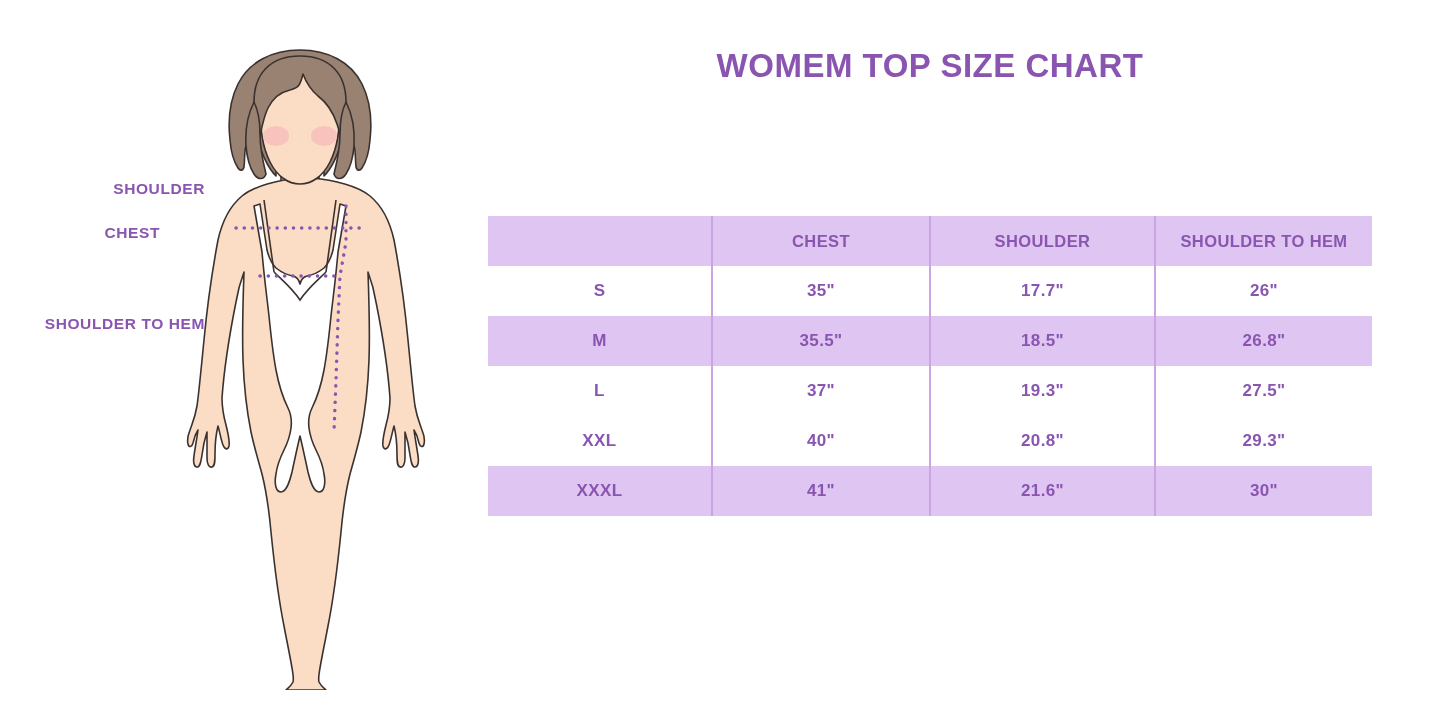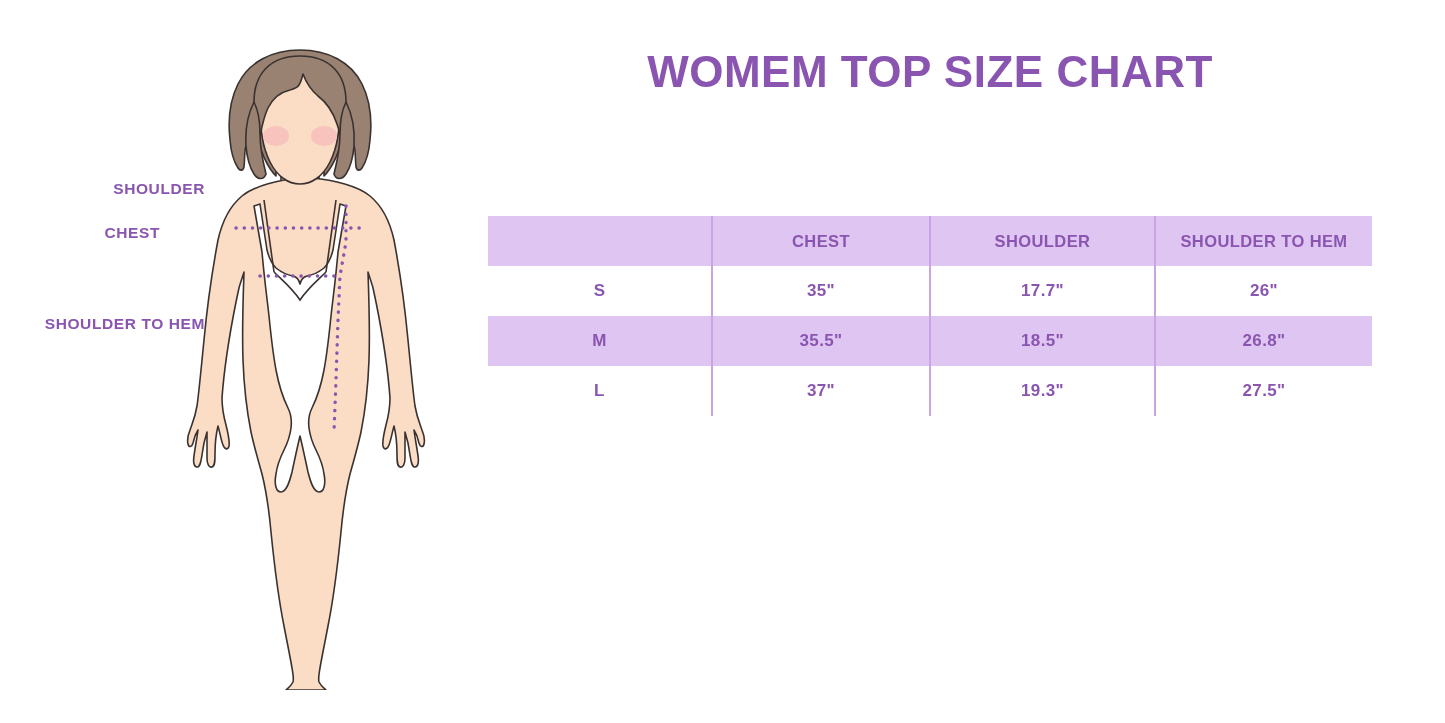--- a/index.html
+++ b/index.html
@@ -16,21 +16,21 @@
   }
 
   
   #chart-title {
     position: absolute;
     left: 488px;
     top: 47px;
     width: 884px;
     text-align: center;
     font-family: "Liberation Sans", sans-serif;
-    font-size: 44px;
+    font-size: 33px;
     font-weight: bold;
     letter-spacing: 0.5px;
     color: #8a55b0;
     white-space: nowrap;
   }
 
   
   #figure-illustration {
     position: absolute;
     left: 150px;
@@ -315,14 +315,26 @@
       <td>35.5"</td>
       <td>18.5"</td>
       <td>26.8"</td>
     </tr>
     <tr class="row-odd">
       <td>L</td>
       <td>37"</td>
       <td>19.3"</td>
       <td>27.5"</td>
     </tr>
+    <tr class="row-odd">
+      <td>XXL</td>
+      <td>40"</td>
+      <td>20.8"</td>
+      <td>29.3"</td>
+    </tr>
+    <tr class="row-even">
+      <td>XXXL</td>
+      <td>41"</td>
+      <td>21.6"</td>
+      <td>30"</td>
+    </tr>
   </tbody>
 </table>
 
 </body></html>

